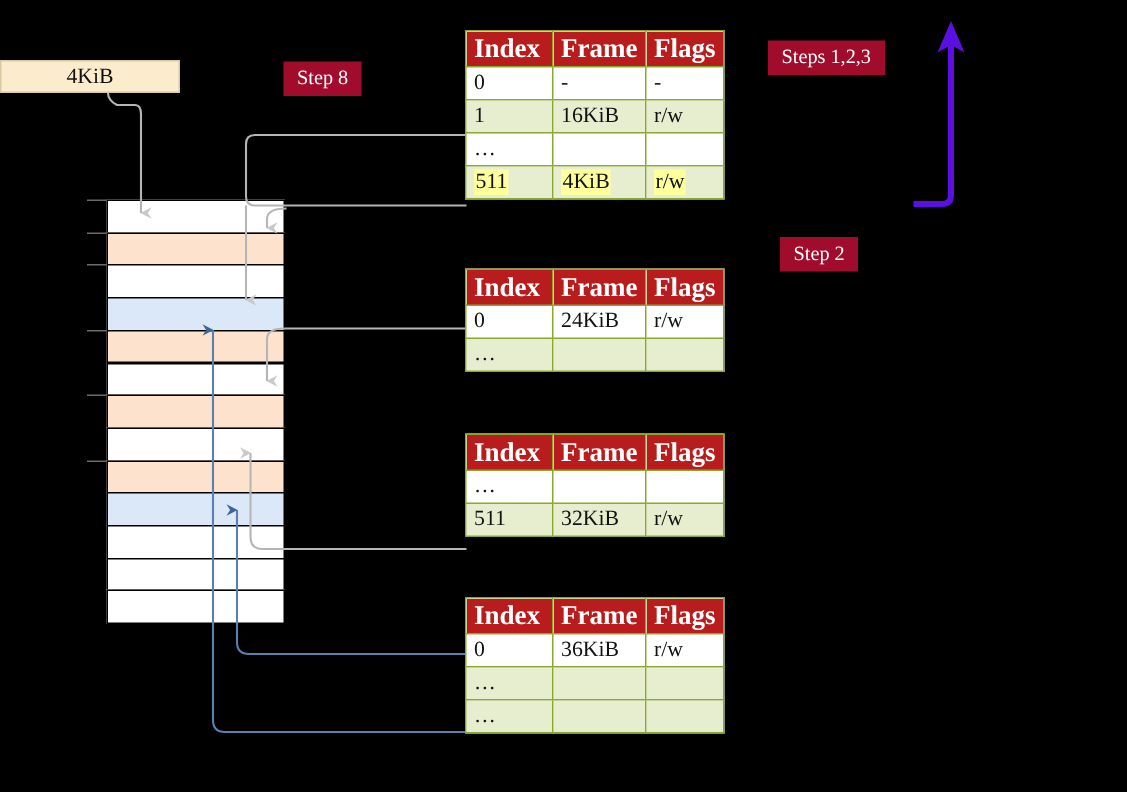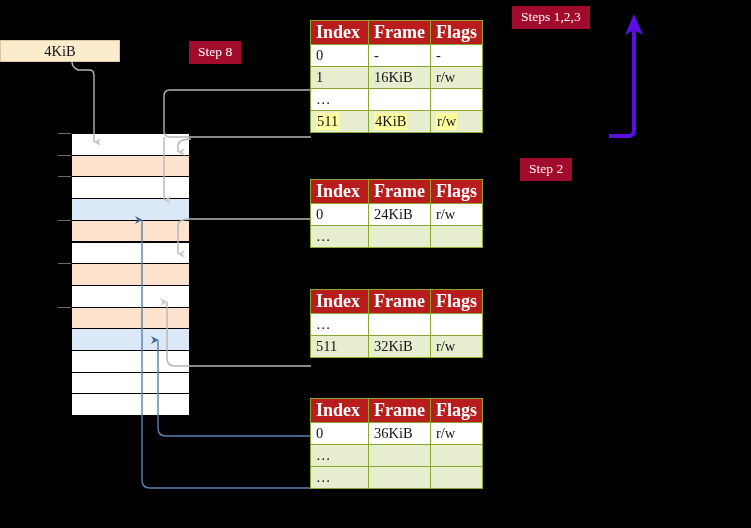--- a/index.html
+++ b/index.html
@@ -53,21 +53,21 @@
 <div class="stage">
 
   <div class="kib-box" style="left:0px;top:40px;width:120px;height:22px;">
     <span>4KiB</span>
   </div>
 
   <div class="badge red" style="left:189px;top:41px;">
     <span>Step 8</span>
   </div>
 
-  <div class="badge red" style="left:512px;top:6px;text-align:right;">
+  <div class="badge red" style="left:512px;top:27px;text-align:right;">
     <span>Steps 1,2,3</span>
   </div>
 
 
   <div class="badge red" style="left:520px;top:158px;">
     <span>Step 2</span>
   </div>
 
   <div class="memcol" id="memcol" style="left:71px;top:133px;width:119px;height:282px;">
       <div class="memrow" style="top: 0px; width: 119px; height: 22.7px; background: rgb(255, 255, 255);"></div>

